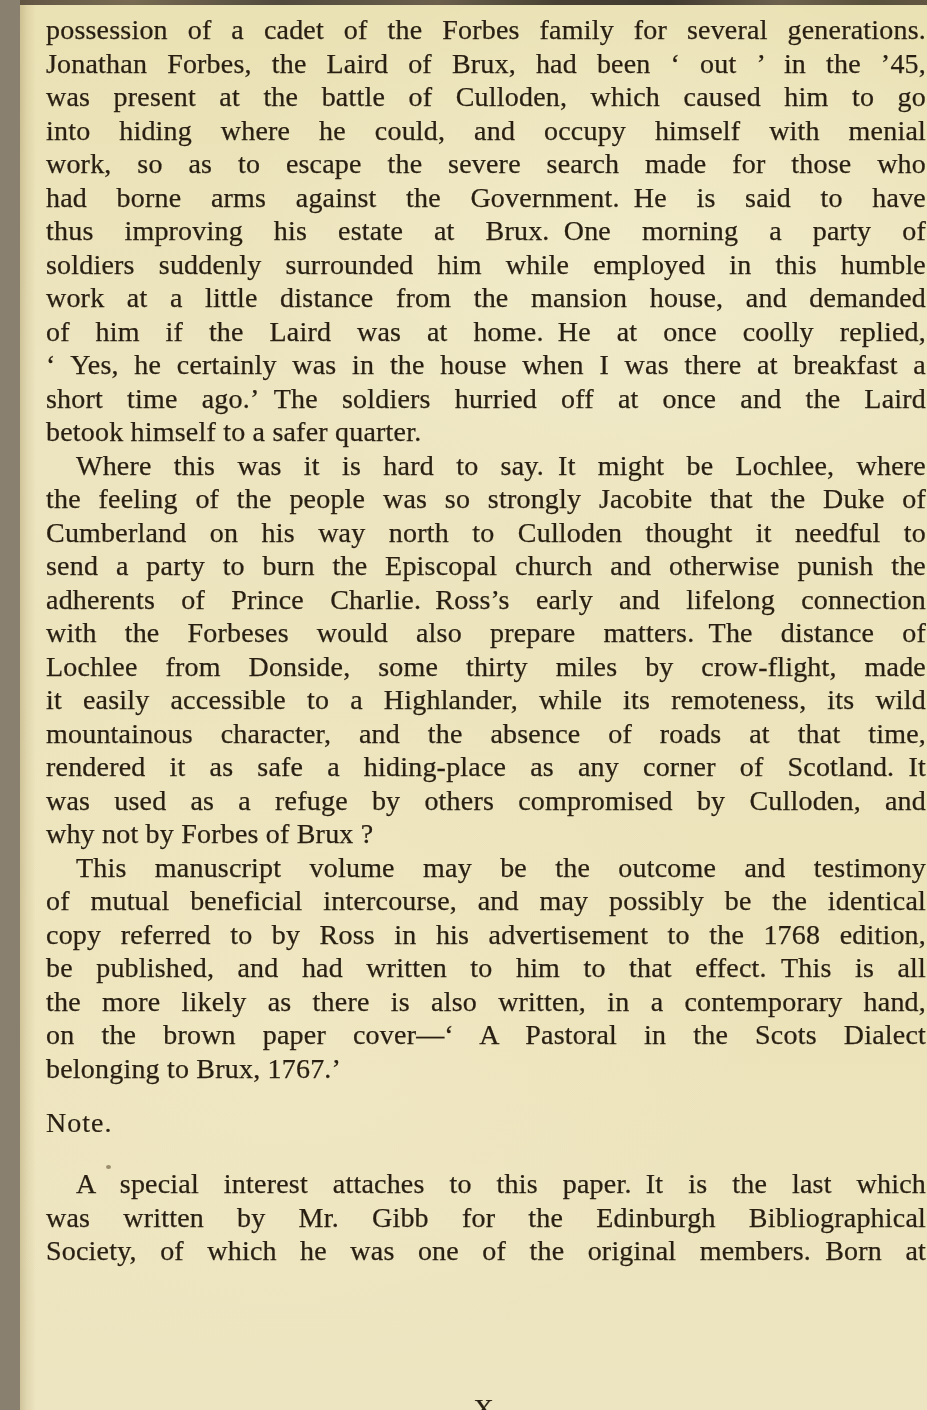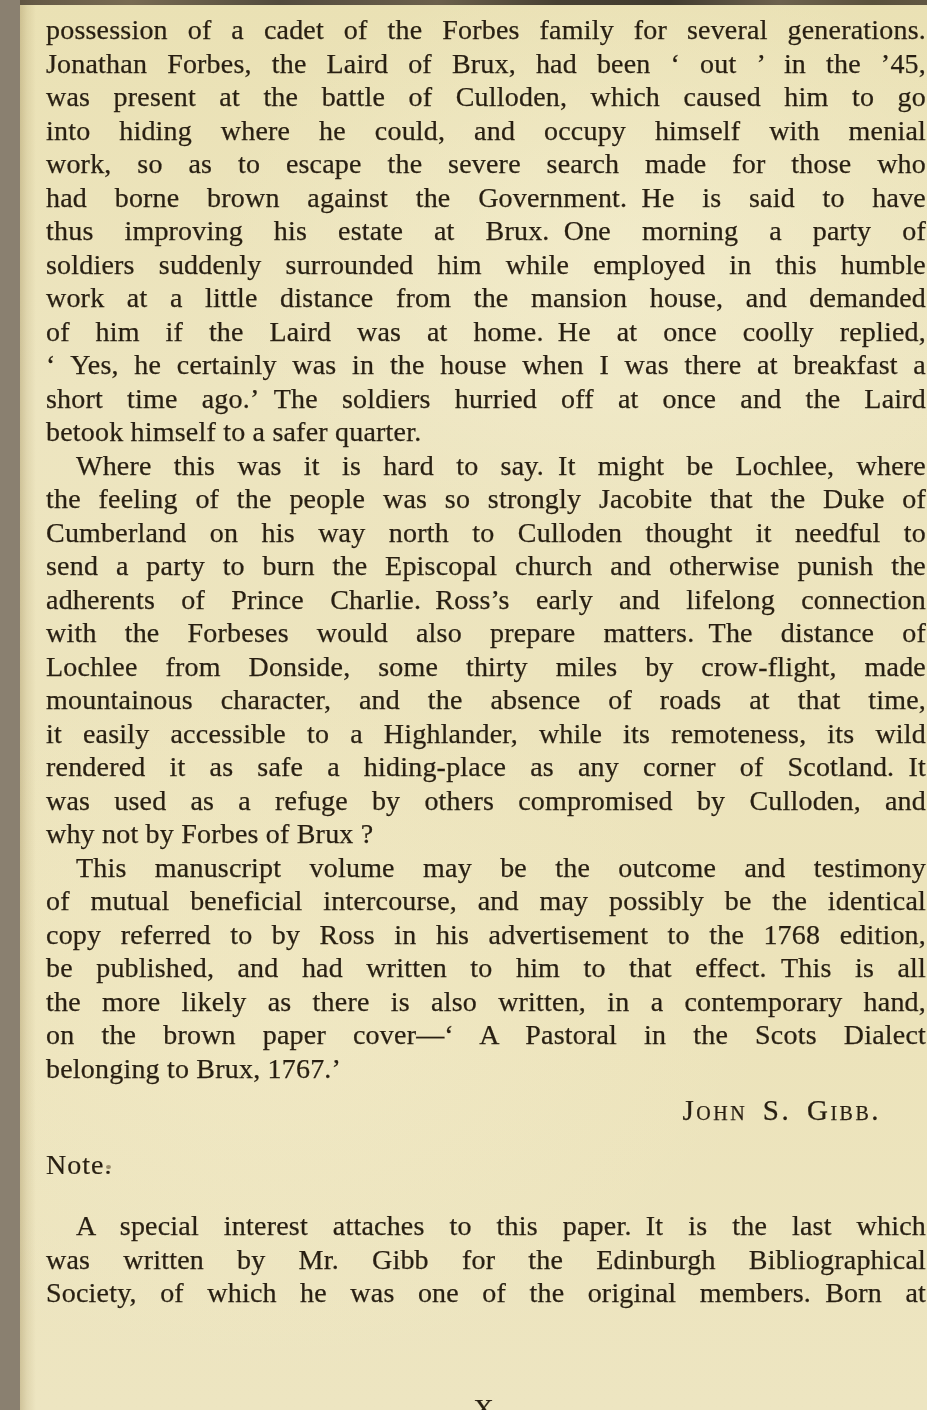--- a/index.html
+++ b/index.html
@@ -81,53 +81,52 @@
 <div class="page">
   <div class="top-edge"></div>
   <div class="speck"></div>
   <div class="text-block">
       <div class="para">
         <div class="line">possession of a cadet of the Forbes family for several generations.</div>
         <div class="line">Jonathan Forbes, the Laird of Brux, had been ‘ out ’ in the ’45,</div>
         <div class="line">was present at the battle of Culloden, which caused him to go</div>
         <div class="line">into hiding where he could, and occupy himself with menial</div>
         <div class="line">work, so as to escape the severe search made for those who</div>
-        <div class="line">had borne brown against the Government. He is said to have</div>
+        <div class="line">had borne arms against the Government. He is said to have</div>
         <div class="line">thus improving his estate at Brux. One morning a party of</div>
         <div class="line">soldiers suddenly surrounded him while employed in this humble</div>
         <div class="line">work at a little distance from the mansion house, and demanded</div>
         <div class="line">of him if the Laird was at home. He at once coolly replied,</div>
         <div class="line">‘ Yes, he certainly was in the house when I was there at breakfast a</div>
         <div class="line">short time ago.’ The soldiers hurried off at once and the Laird</div>
         <div class="line last">betook himself to a safer quarter.</div>
       </div>
       <div class="para">
         <div class="line indent">Where this was it is hard to say. It might be Lochlee, where</div>
         <div class="line">the feeling of the people was so strongly Jacobite that the Duke of</div>
         <div class="line">Cumberland on his way north to Culloden thought it needful to</div>
         <div class="line">send a party to burn the Episcopal church and otherwise punish the</div>
         <div class="line">adherents of Prince Charlie. Ross’s early and lifelong connection</div>
         <div class="line">with the Forbeses would also prepare matters. The distance of</div>
         <div class="line">Lochlee from Donside, some thirty miles by crow-flight, made</div>
+        <div class="line">it easily accessible to a Highlander, while its remoteness, its wild</div>
         <div class="line">mountainous character, and the absence of roads at that time,</div>
-        <div class="line">it easily accessible to a Highlander, while its remoteness, its wild</div>
         <div class="line">rendered it as safe a hiding-place as any corner of Scotland. It</div>
         <div class="line">was used as a refuge by others compromised by Culloden, and</div>
         <div class="line last">why not by Forbes of Brux ?</div>
       </div>
       <div class="para">
         <div class="line indent">This manuscript volume may be the outcome and testimony</div>
         <div class="line">of mutual beneficial intercourse, and may possibly be the identical</div>
         <div class="line">copy referred to by Ross in his advertisement to the 1768 edition,</div>
         <div class="line">be published, and had written to him to that effect. This is all</div>
         <div class="line">the more likely as there is also written, in a contemporary hand,</div>
         <div class="line">on the brown paper cover—‘ A Pastoral in the Scots Dialect</div>
         <div class="line last">belonging to Brux, 1767.’</div>
       </div>
-      <div class="signature">John S. Gibb.</div>
       <div class="note-heading">Note.</div>
       <div class="para">
         <div class="line indent">A special interest attaches to this paper. It is the last which</div>
         <div class="line">was written by Mr. Gibb for the Edinburgh Bibliographical</div>
         <div class="line">Society, of which he was one of the original members. Born at</div>
       </div>
     </div>
   <div class="catchword">X</div>
 </div>
 

